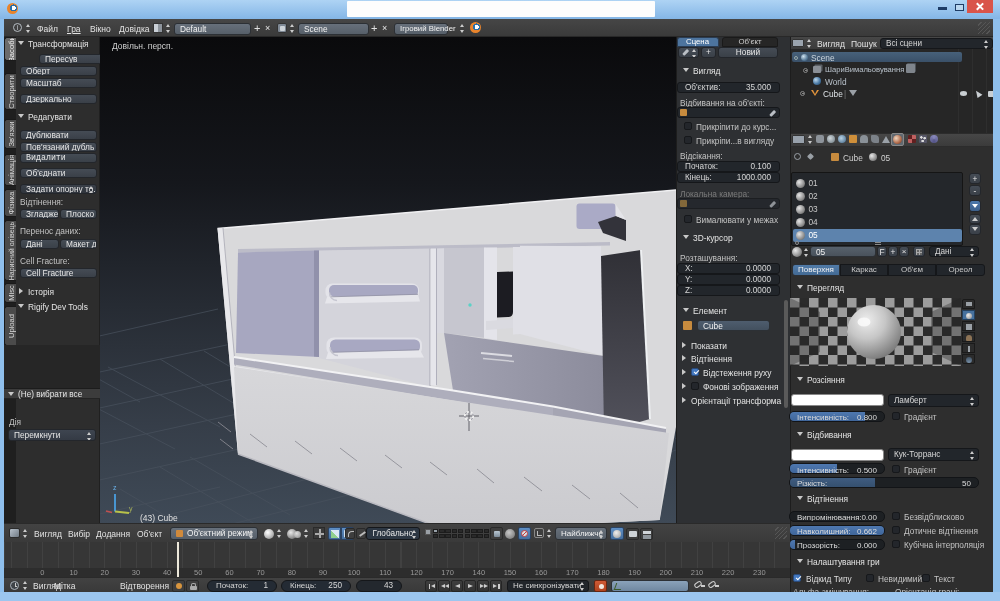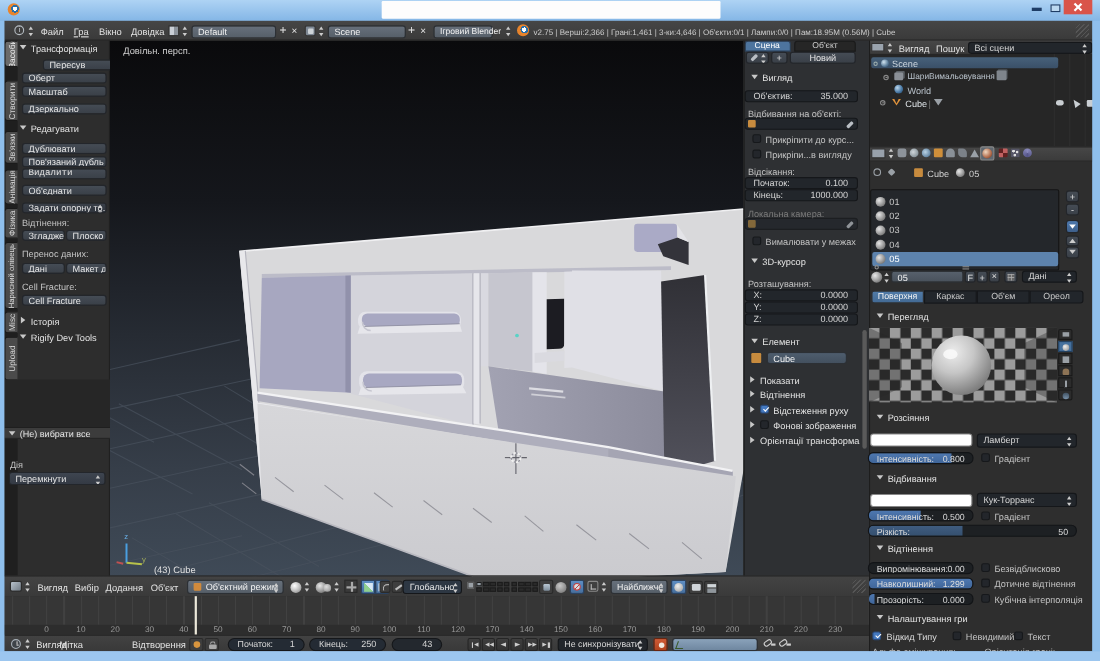--- a/index.html
+++ b/index.html
@@ -77,21 +77,20 @@
     <div style="left:273px;top:4px;width:10px;height:10px;background:#7e8894;border:1px solid #333;border-radius:2px;">
         <div style="left:1.5px;top:1.5px;width:5px;height:5px;background:#cdd3d8;border-radius:1px;"></div>
       </div>
     <div class="ud" style="left:285px;top:4.5px;"></div>
     <div class="menu" style="left:294px;top:3.5px;width:71px;height:12px;">Scene</div>
     <div class="t" style="left:367px;top:3.5px;font-size:11px;">+</div>
     <div class="x1" style="left:378px;top:4px;">×</div>
     <div class="menu" style="left:390px;top:3.5px;width:54px;height:12px;font-size:7.8px;">Ігровий Blender</div>
     <div class="ud" style="left:455px;top:4.5px;"></div>
     <div style="left:466px;top:3px;width:11px;height:11px;border-radius:6px;background:radial-gradient(circle at 60% 45%,#fff 0 2px,#2a6fa8 2px 3.5px,#e8842c 3.5px);"></div>
-    <div class="t" style="left:481px;top:5.5px;font-size:7.3px;color:#cccccc;">v2.75 | Верші:2,366 | Грані:1,461 | 3-ки:4,646 | Об'єкти:0/1 | Лампи:0/0 | Пам:18.95M (0.56M) | Cube</div>
     <div style="right:3px;top:3px;width:12px;height:12px;background:repeating-linear-gradient(135deg,transparent 0 2px,#565656 2px 3px);"></div>
   </div>
 
   <div id="shelf" style="left:4px;top:37px;width:96px;height:487px;background:#2d2d2d;border-right:1px solid #202020;"></div>
   <div id="tabs" style="left:4px;top:37px;width:12px;height:487px;background:#1f1f1f;"></div>
   <div class="vtab" style="top:37px;height:24px;background:#6b6b6b;color:#f0f0f0;">
       <span>Засоби</span>
     </div>
   <div class="vtab" style="top:73px;height:37px;">
       <span>Створити</span>
@@ -517,21 +516,21 @@
   <div class="shdr" style="left:797px;top:494px;"><div class="td"></div>Відтінення</div>
   <div class="slider" style="left:789px;top:510.5px;width:96px;height:11px;">
       <span>Випромінювання:</span>
       <b>0.00</b>
     </div>
   <div class="cb" style="left:892px;top:512px;"></div>
     <div class="lbl" style="left:904px;top:512px;">Безвідблисково</div>
   <div class="slider" style="left:789px;top:524.5px;width:96px;height:11px;">
       <i style="width:100%;"></i>
       <span>Навколишний:</span>
-      <b>1.299</b>
+      <b>0.662</b>
     </div>
   <div class="cb" style="left:892px;top:526px;"></div>
     <div class="lbl" style="left:904px;top:526px;">Дотичне відтінення</div>
   <div class="slider" style="left:789px;top:538.5px;width:96px;height:11px;">
       <i style="width:5%;"></i>
       <span>Прозорість:</span>
       <b>0.000</b>
     </div>
   <div class="cb" style="left:892px;top:540px;"></div>
     <div class="lbl" style="left:904px;top:540px;">Кубічна інтерполяція</div>

